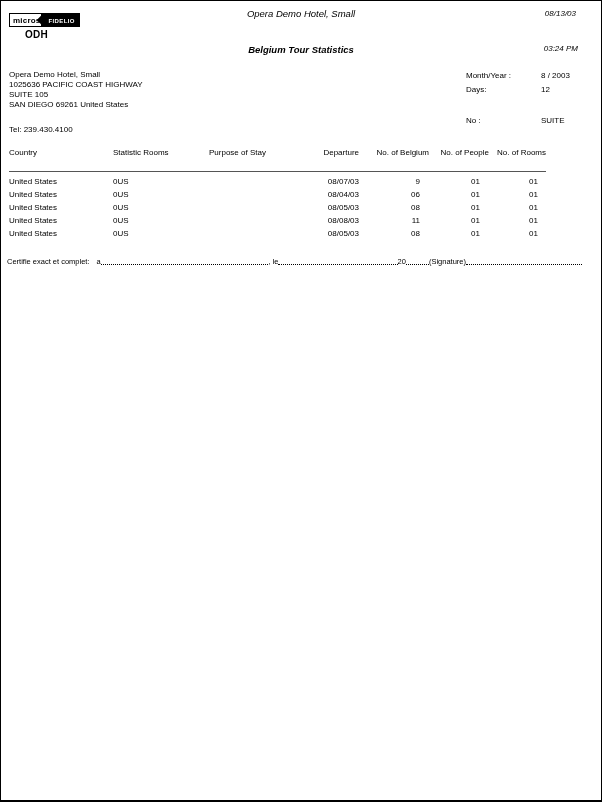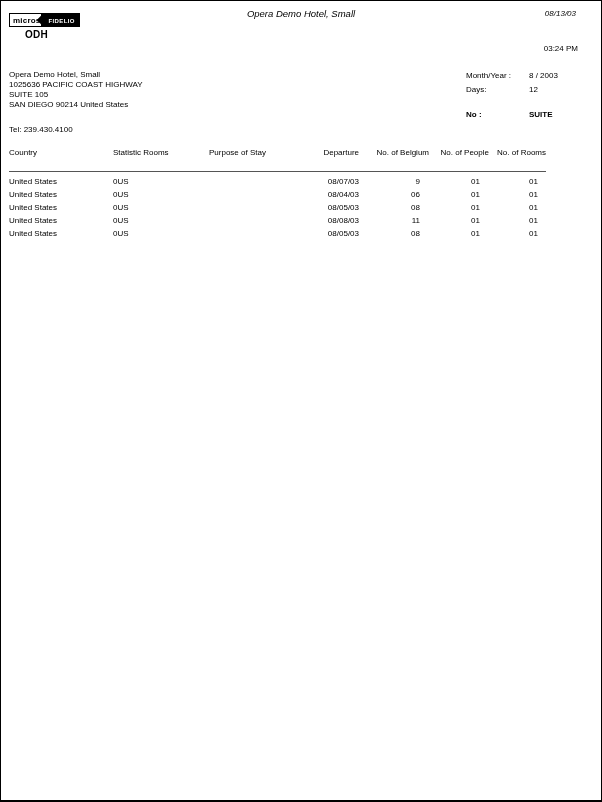--- a/index.html
+++ b/index.html
@@ -51,32 +51,32 @@
   .print-date {
     position:absolute; right:25px; top:8px;
     font-size:8px; font-style:italic;padding-left:20px;
   }
   .report-title {
     position:absolute; left:0; top:43px; width:100%;
     text-align:center; font-size:9.5px; font-style:italic; font-weight:bold;
   }
   .print-time {
     position:absolute; right:23px; top:43px;
-    font-size:8px; 
+    font-size:8px; font-style:italic;
   }
 
   
   .address { position:absolute; left:8px; top:69px; font-size:8px; line-height:10px; }
   .tel-line { position:absolute; left:8px; top:124px; font-size:8px; }
 
   
   .params { position:absolute; left:465px; top:70px; font-size:8px; }
   .param-row { display:flex; line-height:10px; margin-bottom:4px; }
-  .param-row.gap { margin-top:15px;font-weight:bold; }
-  .param-label { width:63px; }
+  .param-row.gap { margin-top:21px; }
+  .param-label { width:75px; }
   .param-value { }
 
   
   .stat-table { position:absolute; left:8px; top:147px; width:537px; font-size:8px; }
   .trow { display:grid; grid-template-columns:104px 96px 100px 50px 70px 60px 57px; }
   .trow.head { padding-bottom:14px; border-bottom:1px solid #555; margin-bottom:3px; }
   .trow.body { line-height:13px; }
   .c { white-space:nowrap; overflow:hidden; }
   .c.r { text-align:right; }
   .c.pad9 { padding-right:9px; }
@@ -106,27 +106,28 @@
 
   <div class="logo">
     <span class="logo-left">micros</span>
     <span class="logo-diamond"></span>
     <span class="logo-right">FIDELIO</span>
   </div>
   <div class="hotel-code">ODH</div>
 
   <div class="hotel-title">Opera Demo Hotel, Small</div>
   <div class="print-date">08/13/03</div>
+  <div class="report-title">Belgium Tour Statistics</div>
   <div class="print-time">03:24 PM</div>
 
   <div class="address">
     <div>Opera Demo Hotel, Small</div>
     <div>1025636 PACIFIC COAST HIGHWAY</div>
     <div>SUITE 105</div>
-    <div>SAN DIEGO 90214 United States</div>
+    <div>SAN DIEGO 69261 United States</div>
   </div>
   <div class="tel-line">Tel: 239.430.4100</div>
 
   <div class="params">
     <div class="param-row">
       <span class="param-label">Month/Year :</span>
       <span class="param-value">8 / 2003</span>
     </div>
     <div class="param-row">
       <span class="param-label">Days:</span>
@@ -189,14 +190,25 @@
       <div class="c">United States</div>
       <div class="c">0US</div>
       <div class="c"></div>
       <div class="c r">08/05/03</div>
       <div class="c r pad9">08</div>
       <div class="c r pad9">01</div>
       <div class="c r pad8">01</div>
     </div>
   </div>
 
+  <div class="cert">
+    <span class="lbl">Certifie exact et complet:</span>
+    <span>a</span>
+    <span class="leader g1"></span>
+    <span>, le</span>
+    <span class="leader g2"></span>
+    <span>20</span>
+    <span class="leader fx"></span>
+    <span>(Signature)</span>
+    <span class="leader g4"></span>
+  </div>
 
 </div>
 
 </body></html>

